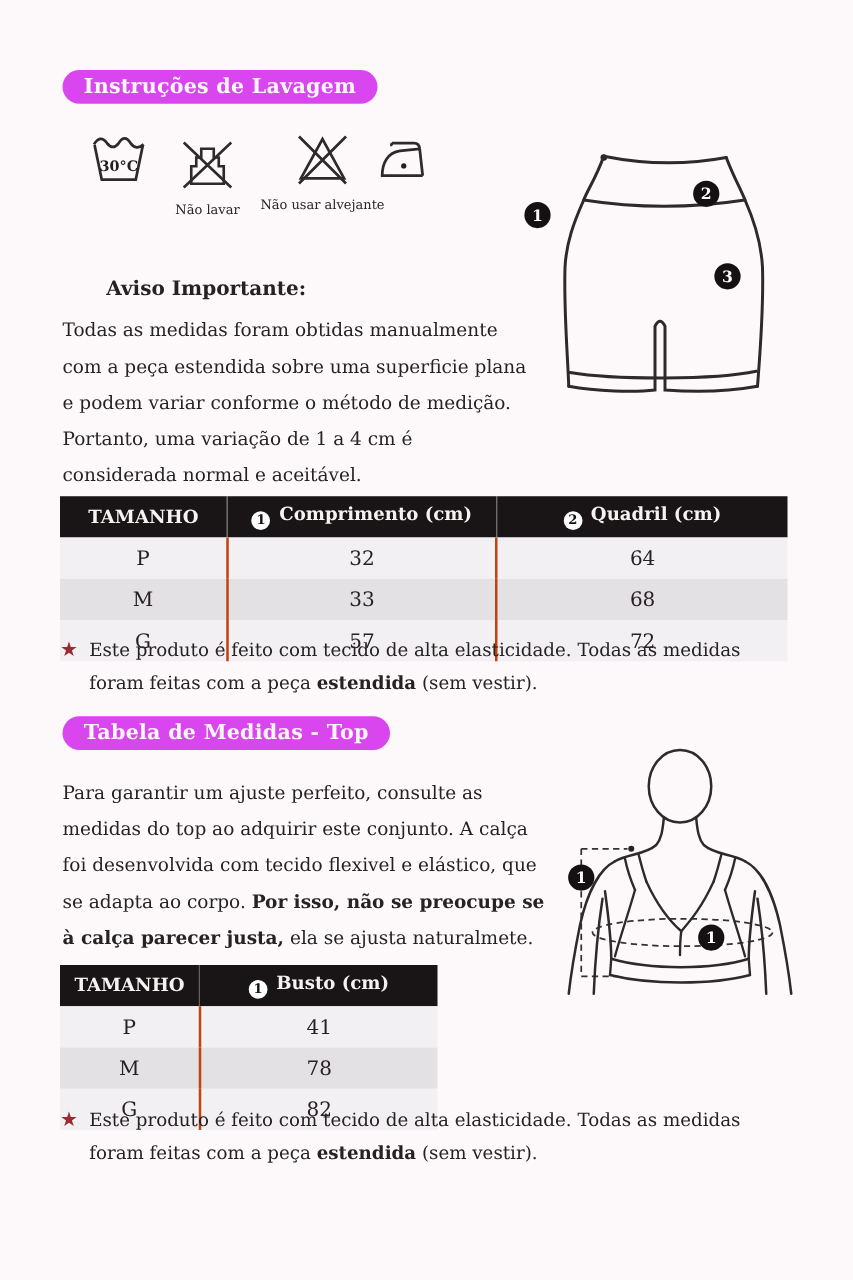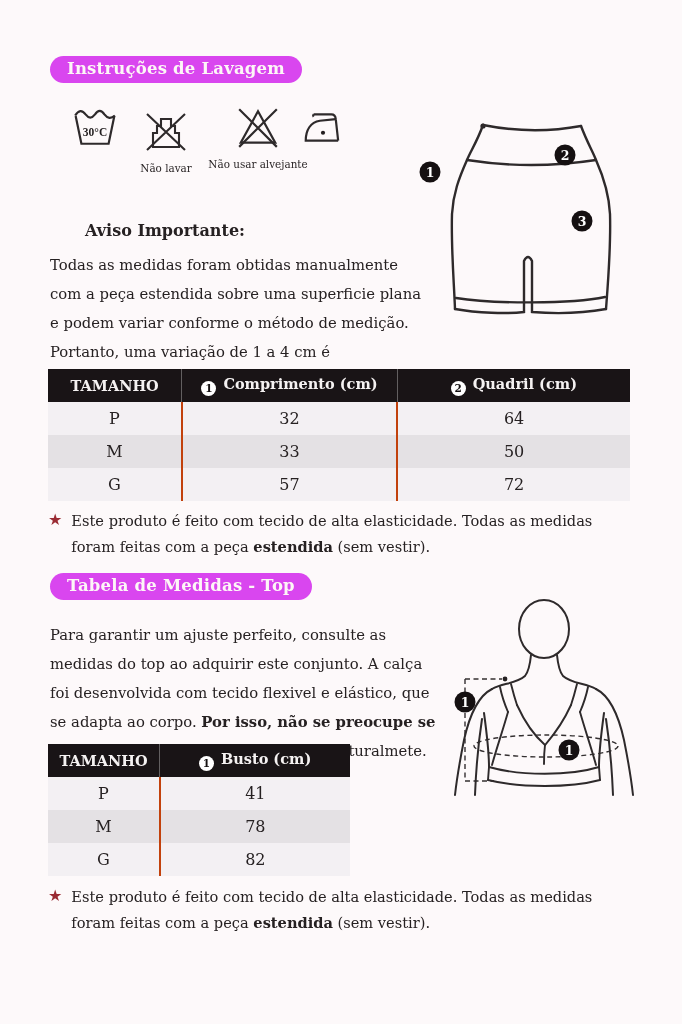--- a/index.html
+++ b/index.html
@@ -20,21 +20,21 @@
   .care-col{position:absolute;top:104px;text-align:center;}
   .care-col svg{display:block;margin:0 auto;}
   .care-caption{
     margin-top:7px;font-size:10.4px;line-height:1.45;color:#2a2526;
   }
   
   .aviso-title{font-size:16px;font-weight:700;}
   .para{font-size:14.8px;line-height:29px;}
   .para b{font-weight:700;}
   
-  table.size{border-collapse:collapse;table-layout:fixed;}
+  table.size{border-collapse:collapse;table-layout:fixed;margin-top:28px;}
   table.size th{
     background:#191416;color:#f5f2f2;font-weight:700;font-size:14.5px;
     height:33px;padding:0;border-left:1px solid rgba(255,255,255,.32);
   }
   table.size th:first-child{border-left:none;}
   table.size td{
     text-align:center;font-size:16px;height:33px;padding:0;
     border-left:2px solid #c2410c;
   }
   table.size td:first-child{border-left:none;}
@@ -53,21 +53,21 @@
   
   .sketch{stroke:#2e2a2b;fill:none;}
 </style>
 </head>
 <body>
 
 <div class="abs" style="left:50px;top:56px;">
   <span class="badge">Instruções de Lavagem</span>
 </div>
 
-<div class="care-col" style="left:36px;width:118px;font-family:Liberation Serif, serif;">
+<div class="care-col" style="left:36px;width:118px;">
   <svg width="46" height="46" viewBox="0 0 44 44">
     <g class="sketch" stroke-width="2.1">
       <path d="M3,11 Q8,3 13,10 Q17.5,16 22,10 Q26.5,3 31,10 Q35.5,16 41,11"></path>
       <path d="M3.5,11.5 L9,38 L35,38 L40.5,11.5"></path>
     </g>
     <text x="22" y="31" text-anchor="middle" font-size="11" font-weight="700" fill="#221e1f">30°C</text>
   </svg>
 </div>
 
 <div class="care-col" style="left:128px;width:76px;text-align:center;">
@@ -150,21 +150,21 @@
   </thead>
   <tbody>
     <tr class="row-a">
       <td>P</td>
       <td>32</td>
       <td>64</td>
     </tr>
     <tr class="row-b">
       <td>M</td>
       <td>33</td>
-      <td>50</td>
+      <td>68</td>
     </tr>
     <tr class="row-a">
       <td>G</td>
       <td>57</td>
       <td>72</td>
     </tr>
   </tbody>
 </table>
 
 <div class="note abs" style="left:48px;top:508px;">

